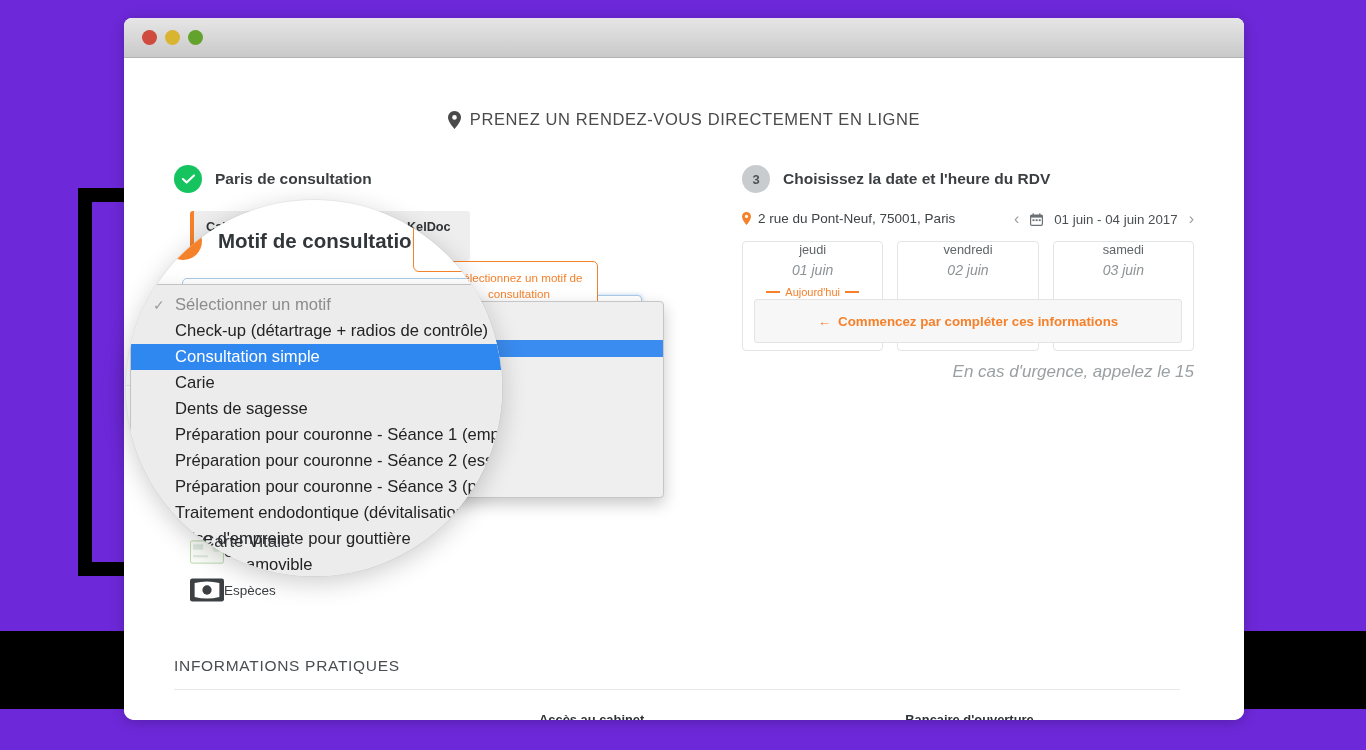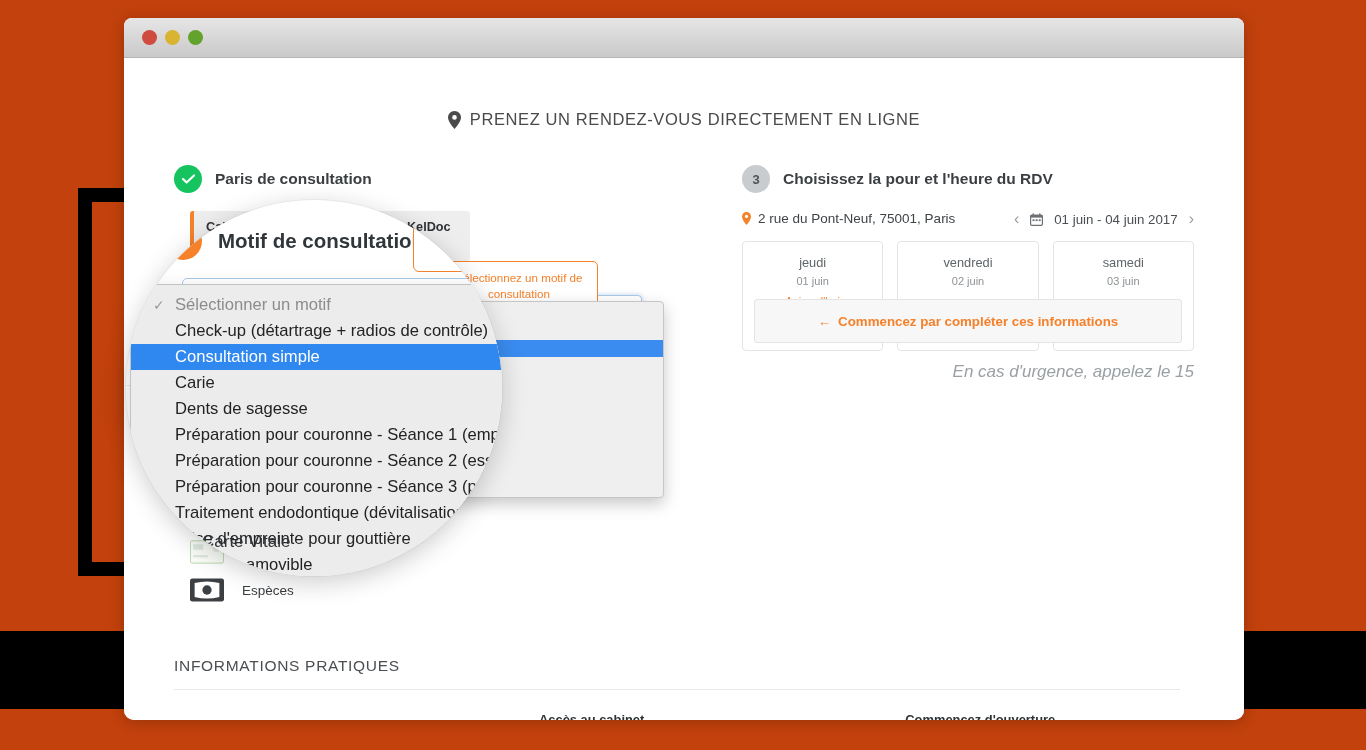--- a/index.html
+++ b/index.html
@@ -2,21 +2,21 @@
 <html><head>
 <meta charset="utf-8">
 <style>
   * { box-sizing: border-box; margin: 0; padding: 0; }
   html, body {
     width: 1366px; height: 750px;
     background: #ffffff;
     font-family: "Liberation Sans", sans-serif;
     overflow: hidden;
   }
-  #stage { position: relative; width: 1366px; height: 750px; background:#c2410c; }
+  #stage { position: relative; width: 1366px; height: 750px; background:#6d28d9; }
 
   
   .black-bar {
     position: absolute; left: 0; top: 631px; width: 1366px; height: 78px;
     background: #000;
   }
   .bracket {
     position: absolute; left: 78px; top: 188px; width: 88px; height: 388px;
     border: 14px solid #000; border-right: none; background: transparent;
   }
@@ -100,38 +100,38 @@
   .native-opt {
     font-size:12.3px; color:#1b1b1b; padding:2px 10px 2px 24px; white-space:nowrap;
     line-height:16px; height: 17px; overflow:hidden;
   }
   .native-opt.placeholder { color:#8a8a8a; }
   .native-opt.sel { background:#3a8cf0; color:#fff; }
   .native-opt .chk { position:absolute; left:10px; color:#8a8a8a; }
 
   
   .pay-block { margin-top: 118px; margin-left: 16px; }
-  .pay-row { display:flex; align-items:center; gap:18px; height:38px; }
+  .pay-row { display:flex; align-items:center; height:38px; }
   .pay-label { font-size:13.5px; color:#3a3e41; }
 
   
   .addr-row { display:flex; align-items:flex-start; justify-content:space-between; margin-bottom:14px; }
   .addr-left { display:flex; align-items:center; gap:7px; font-size:13.5px; color:#3f4447; }
   .pin-sm { width:9px; height:13px; display:block; }
   .date-nav { display:flex; align-items:center; gap:11px; font-size:13.3px; color:#4a4f52; }
   .chev { color:#9aa0a4; font-size:16px; line-height:1; cursor:pointer; }
   .cal-ico { width:13px; height:13px; display:block; }
 
   .days { display:flex; gap:14px; position:relative; }
   .day {
     flex:1; height: 110px; border:1px solid #e2e4e6; border-radius:4px;
-    background:#fff; padding-top:13px; text-align:center;
+    background:#fff; text-align:center;
   }
   .day-name { font-size:12.8px; color:#5f6568; }
-  .day-date { font-size:11px; color:#8d9295; margin-top:5px; }
+  .day-date { font-size:14px; color:#8d9295; margin-top:5px;font-style:italic; }
   .today {
     margin-top:8px; font-size:11px; color:#f5812b; display:flex;
     align-items:center; justify-content:center; gap:5px;
   }
   .today .ln { width:14px; height:1.6px; background:#f5812b; display:block; }
 
   .cta-overlay {
     position:absolute; left:12px; right:12px; top:58px; height:44px;
     background:#f7f7f7; border:1px solid #e4e4e4; border-radius:3px;
     display:flex; align-items:center; justify-content:center;
@@ -300,21 +300,21 @@
                 <span class="pay-label">Espèces</span>
               </div>
             </div>
 
         </div>
 
         <div class="col-right">
 
           <div class="step-head">
             <span class="badge idle">3</span>
-            <span class="step-title">Choisissez la pour et l'heure du RDV</span>
+            <span class="step-title">Choisissez la date et l'heure du RDV</span>
           </div>
 
           <div class="addr-row">
             <div class="addr-left">
               <svg class="pin-sm" viewBox="0 0 9 13">
                 <path d="M4.5 0C2 0 0 2 0 4.5C0 8 4.5 13 4.5 13S9 8 9 4.5C9 2 7 0 4.5 0Z" fill="#f5812b"></path>
                 <circle cx="4.5" cy="4.4" r="1.6" fill="#ffffff"></circle>
               </svg>
               <span>2 rue du Pont-Neuf, 75001, Paris</span>
             </div>
@@ -364,21 +364,21 @@
 
       <div class="infos">
         <div class="infos-title">INFORMATIONS PRATIQUES</div>
         <div class="infos-rule"></div>
         <div class="infos-cols">
           <div class="infos-col-a">
             <div class="infos-h">Accès au cabinet</div>
 
           </div>
           <div class="infos-col-b">
-            <div class="infos-h">Commencez d'ouverture</div>
+            <div class="infos-h">Bancaire d'ouverture</div>
 
           </div>
         </div>
       </div>
 
     </div>
   </div>
 
   <div class="lens">
     <div class="lens-inner">

